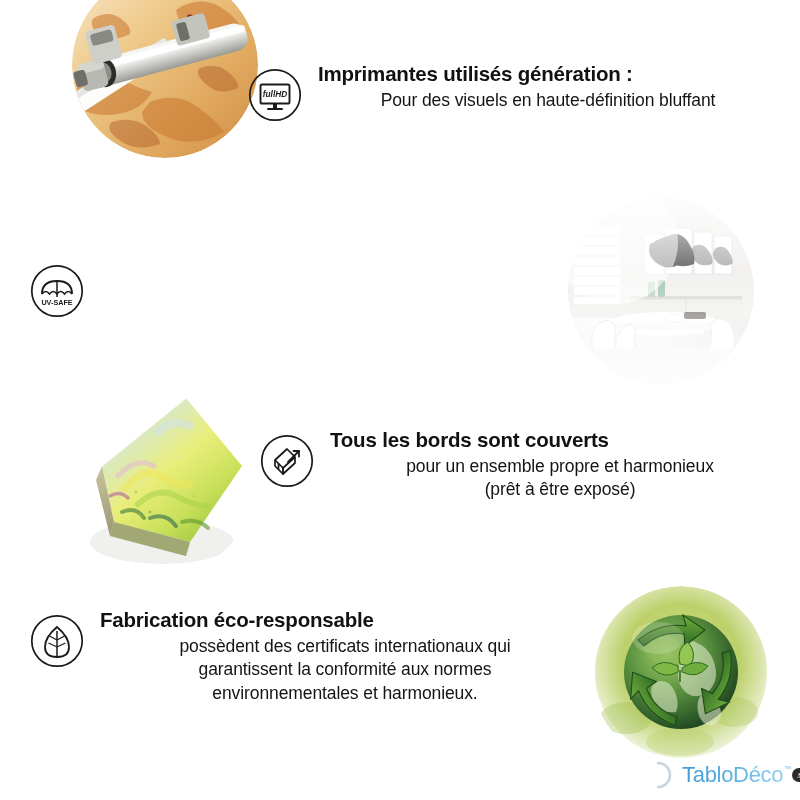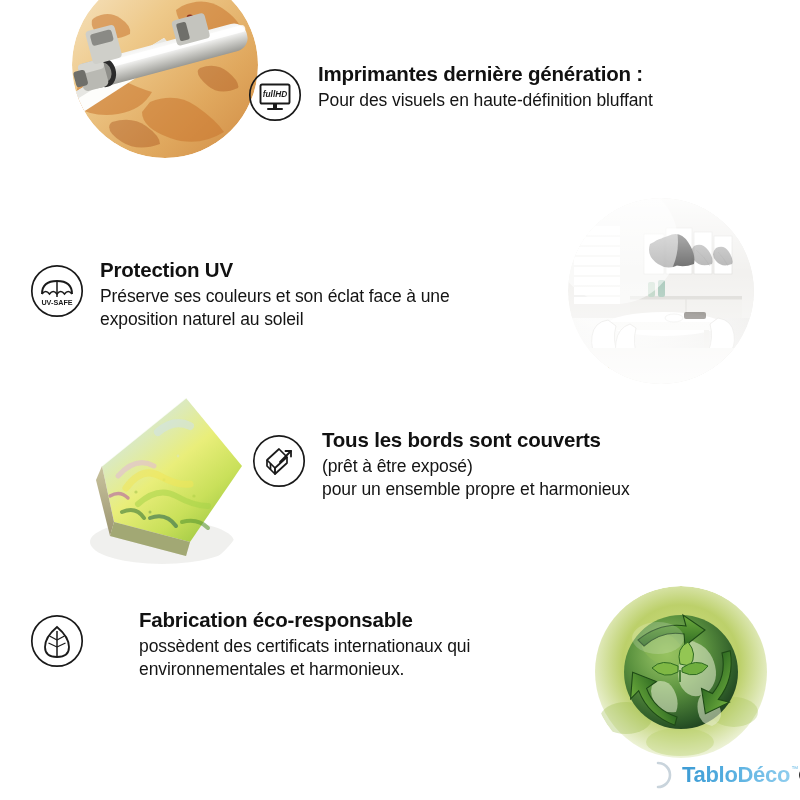--- a/index.html
+++ b/index.html
@@ -55,27 +55,27 @@
     white-space: nowrap;
   }
   .feature-desc {
     font-size: 17.5px;
     font-weight: normal;
     line-height: 1.33;
     letter-spacing: -0.1px;
     color: #141414;
     margin: 0;
   }
-  .feature-desc .line { display: block; white-space: nowrap; }
+  .feature-desc .line { display: block; white-space: nowrap; text-align: center; }
 
   
   #feature-print   { left: 248px; top: 62px;  width: 530px; }
   #feature-uv      { left: 30px;  top: 258px; width: 520px; }
-  #feature-edges   { left: 252px; top: 428px; width: 530px; }
-  #feature-eco     { left: 30px;  top: 608px; width: 560px; gap: 39px; }
+  #feature-edges   { left: 260px; top: 428px; width: 530px; }
+  #feature-eco     { left: 30px;  top: 608px; width: 560px; }
 
   #feature-print .feature-icon  { margin-top: 6px; text-align: right; }
   #feature-uv .feature-icon     { margin-top: 6px; text-align: center; }
   #feature-edges .feature-icon  { margin-top: 6px; }
   #feature-eco .feature-icon    { margin-top: 6px; }
 
   #feature-print .feature-icon { margin-right: 16px; }
   #feature-edges .feature-icon { margin-right: 16px; }
   #feature-uv .feature-icon    { margin-right: 16px; }
   #feature-eco .feature-icon   { margin-right: 16px; }
@@ -99,21 +99,21 @@
   #brand-logo .mark { flex: 0 0 auto; width: 34px; height: 34px; }
   #brand-logo .mark svg { display: block; width: 34px; height: 34px; }
   #brand-logo .wordmark-wrap {
     position: relative;
     margin-left: 3px;
     display: flex;
     align-items: flex-start;
   }
   .wordmark {
     font-size: 22px;
-    font-weight: bold;
+    font-weight: normal;
     letter-spacing: -0.3px;
     background: linear-gradient(to right, #3c9bd4 0%, #56afe0 45%, #8fcdee 100%);
     -webkit-background-clip: text;
     background-clip: text;
     color: transparent;
     line-height: 1;
   }
   .wordmark-tm {
     font-size: 7px;
     color: #6fbde6;
@@ -205,21 +205,21 @@
     <div class="feature-icon">
       <svg viewBox="0 0 54 54" xmlns="http://www.w3.org/2000/svg">
         <circle cx="27" cy="27" r="25.2" fill="none" stroke="#1a1a1a" stroke-width="1.7"></circle>
         <rect x="12.5" y="16.5" width="29" height="19" rx="1.6" fill="none" stroke="#1a1a1a" stroke-width="1.9"></rect>
         <rect x="25" y="35.5" width="4" height="5" fill="#1a1a1a"></rect>
         <rect x="19" y="40" width="16" height="2.1" rx="1" fill="#1a1a1a"></rect>
         <text x="27" y="29.3" font-family="'Liberation Sans', sans-serif" font-size="8.3" font-weight="bold" font-style="italic" fill="#1a1a1a" text-anchor="middle">fullHD</text>
       </svg>
     </div>
     <div class="feature-text">
-      <p class="feature-title">Imprimantes dernière génération :</p>
+      <p class="feature-title">Imprimantes utilisés génération :</p>
       <p class="feature-desc">
         <span class="line">Pour des visuels en haute-définition bluffant</span>
       </p>
     </div>
   </div>
 
   <div class="photo" id="photo-room">
     <svg viewBox="0 0 186 186" xmlns="http://www.w3.org/2000/svg">
       <defs>
         <clipPath id="clipP2">
@@ -309,27 +309,20 @@
 
   <div class="feature" id="feature-uv">
     <div class="feature-icon">
       <svg viewBox="0 0 54 54" xmlns="http://www.w3.org/2000/svg">
         <circle cx="27" cy="27" r="25.2" fill="none" stroke="#1a1a1a" stroke-width="1.7"></circle>
         <path d="M12 30 q0-13 15-13 t15 13" fill="none" stroke="#1a1a1a" stroke-width="1.9"></path>
         <path d="M12 30 q3.7-5 7.5 0 q3.7-5 7.5 0 q3.7-5 7.5 0 q3.7-5 7.5 0" fill="none" stroke="#1a1a1a" stroke-width="1.6"></path>
         <line x1="27" y1="17" x2="27" y2="33" stroke="#1a1a1a" stroke-width="1.5"></line>
         <text x="27" y="40.5" font-family="'Liberation Sans', sans-serif" font-size="7.2" font-weight="bold" fill="#1a1a1a" text-anchor="middle">UV-SAFE</text>
       </svg>
-    </div>
-    <div class="feature-text">
-      <p class="feature-title">Protection UV</p>
-      <p class="feature-desc">
-        <span class="line">Préserve ses couleurs et son éclat face à une</span>
-        <span class="line">exposition naturel au soleil</span>
-      </p>
     </div>
   </div>
 
   <div class="photo" id="photo-canvas">
     <svg viewBox="0 0 186 186" xmlns="http://www.w3.org/2000/svg">
       <defs>
         <clipPath id="clipP3">
             <circle cx="93" cy="93" r="93"></circle>
           </clipPath>
         <linearGradient id="artG" x1="0.1" y1="0" x2="0.9" y2="1">
@@ -393,22 +386,22 @@
         </g>
         <g fill="none" stroke="#1a1a1a" stroke-width="1.8" stroke-linecap="round" stroke-linejoin="round">
           <path d="M28 28 L39 17"></path>
           <path d="M33.5 17 L39 17 L39 22.5"></path>
         </g>
       </svg>
     </div>
     <div class="feature-text">
       <p class="feature-title">Tous les bords sont couverts</p>
       <p class="feature-desc">
+        <span class="line">pour un ensemble propre et harmonieux</span>
         <span class="line">(prêt à être exposé)</span>
-        <span class="line">pour un ensemble propre et harmonieux</span>
       </p>
     </div>
   </div>
 
   <div class="photo" id="photo-eco">
     <svg viewBox="0 0 178 178" xmlns="http://www.w3.org/2000/svg">
       <defs>
         <clipPath id="clipP4">
             <circle cx="89" cy="89" r="89"></circle>
           </clipPath>
@@ -484,20 +477,21 @@
           <line x1="27" y1="26" x2="34.5" y2="22"></line>
           <line x1="27" y1="33" x2="18.5" y2="29"></line>
           <line x1="27" y1="33" x2="35.5" y2="29"></line>
         </g>
       </svg>
     </div>
     <div class="feature-text">
       <p class="feature-title">Fabrication éco-responsable</p>
       <p class="feature-desc">
         <span class="line">possèdent des certificats internationaux qui</span>
+        <span class="line">garantissent la conformité aux normes</span>
         <span class="line">environnementales et harmonieux.</span>
       </p>
     </div>
   </div>
 
   <div id="brand-logo">
     <div class="mark">
       <svg viewBox="0 0 34 34" xmlns="http://www.w3.org/2000/svg">
         <defs>
           <linearGradient id="markG" x1="0" y1="0" x2="1" y2="1">

